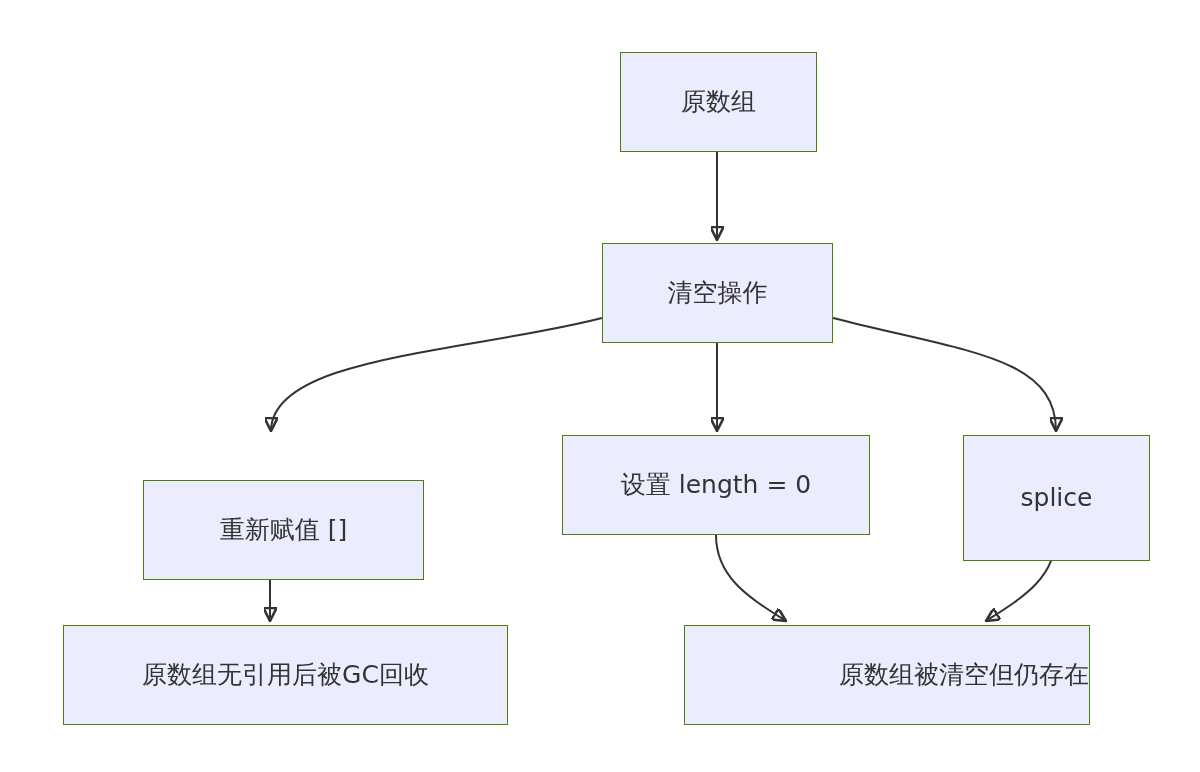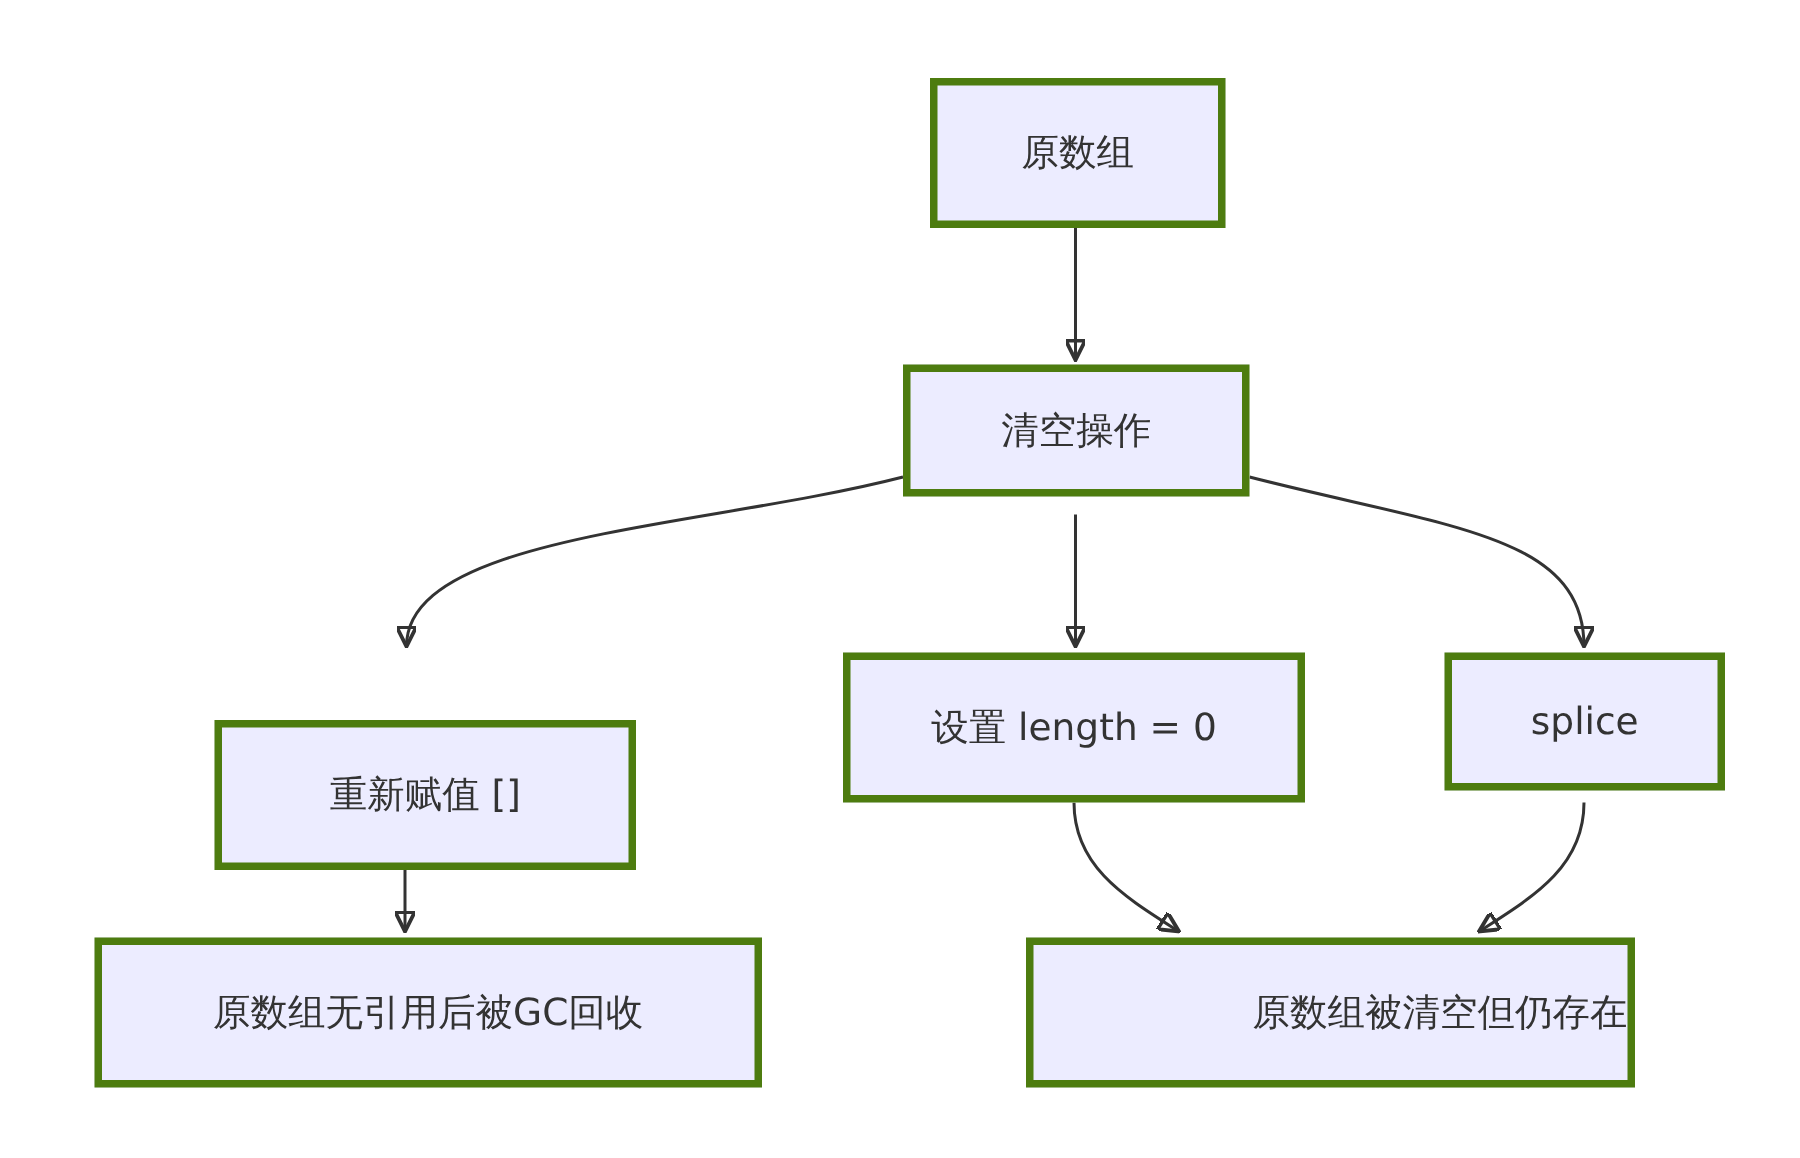--- a/index.html
+++ b/index.html
@@ -24,38 +24,38 @@
   }
   .edges path {
     fill: none;
     stroke: #333333;
     stroke-width: 2px;
   }
   .node {
     position: absolute;
     box-sizing: border-box;
     background: #ECECFF;
-    border: 5px solid #4d7c0f;
+    border: 1px solid #4d7c0f;
     display: flex;
     align-items: center;
     justify-content: center;
     text-align: center;
   }
   .node span {
     color: #333333;
     font-size: 25px;
     line-height: 1.3;
     white-space: nowrap;
   }
   
   #n-original   { left: 620px; top: 52px;  width: 197px; height: 100px; }
-  #n-clear      { left: 602px; top: 243px; width: 231px; height: 88px; }
+  #n-clear      { left: 602px; top: 243px; width: 231px; height: 100px; font-family: Liberation Serif, serif; }
   #n-reassign   { left: 143px; top: 435px; width: 281px; height: 100px; margin-top: 45px; }
   #n-setlength  { left: 562px; top: 435px; width: 308px; height: 100px; text-align: right; }
-  #n-splice     { left: 963px; top: 435px; width: 187px; height: 92px; }
+  #n-splice     { left: 963px; top: 435px; width: 187px; height: 126px; }
   #n-gc         { left: 50px;  top: 625px; width: 445px; height: 100px; margin-left: 13px; }
   #n-exists     { left: 684px; top: 625px; width: 406px; height: 100px; justify-content: flex-end; }
 </style>
 </head>
 <body>
 
 <div class="canvas">
 
   <svg class="edges" viewBox="0 0 1200 772" xmlns="http://www.w3.org/2000/svg">
     <defs>

